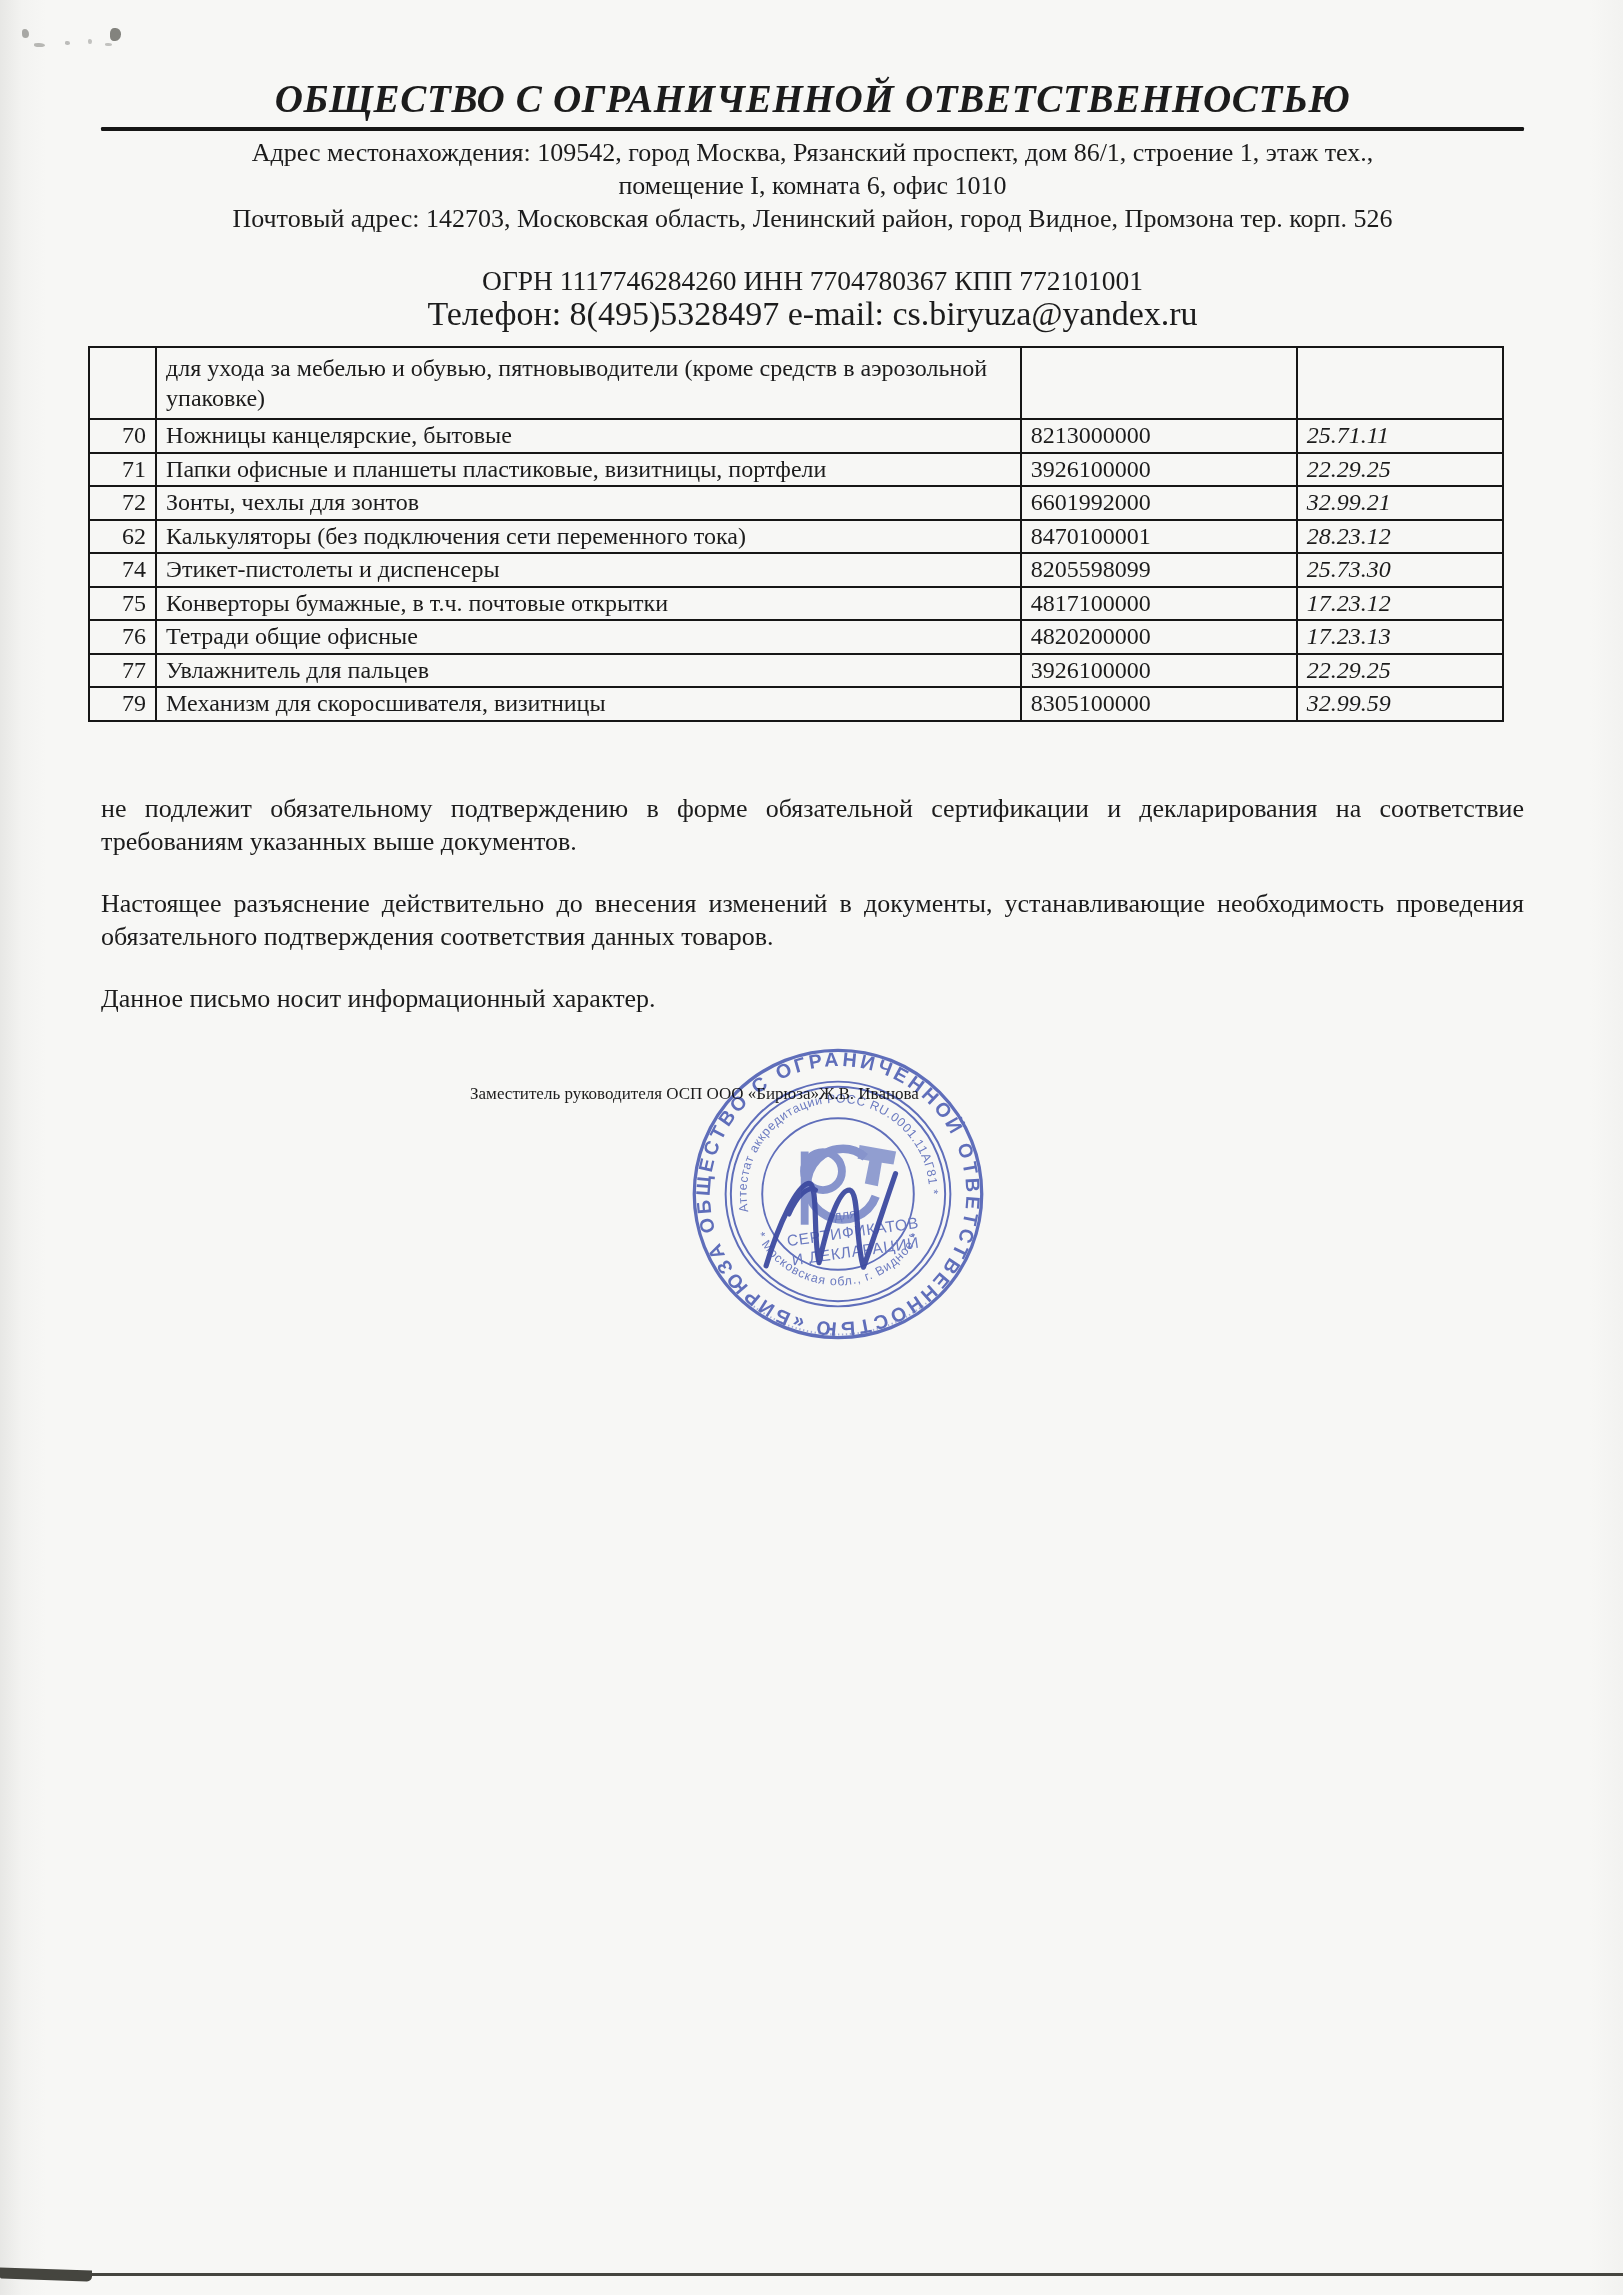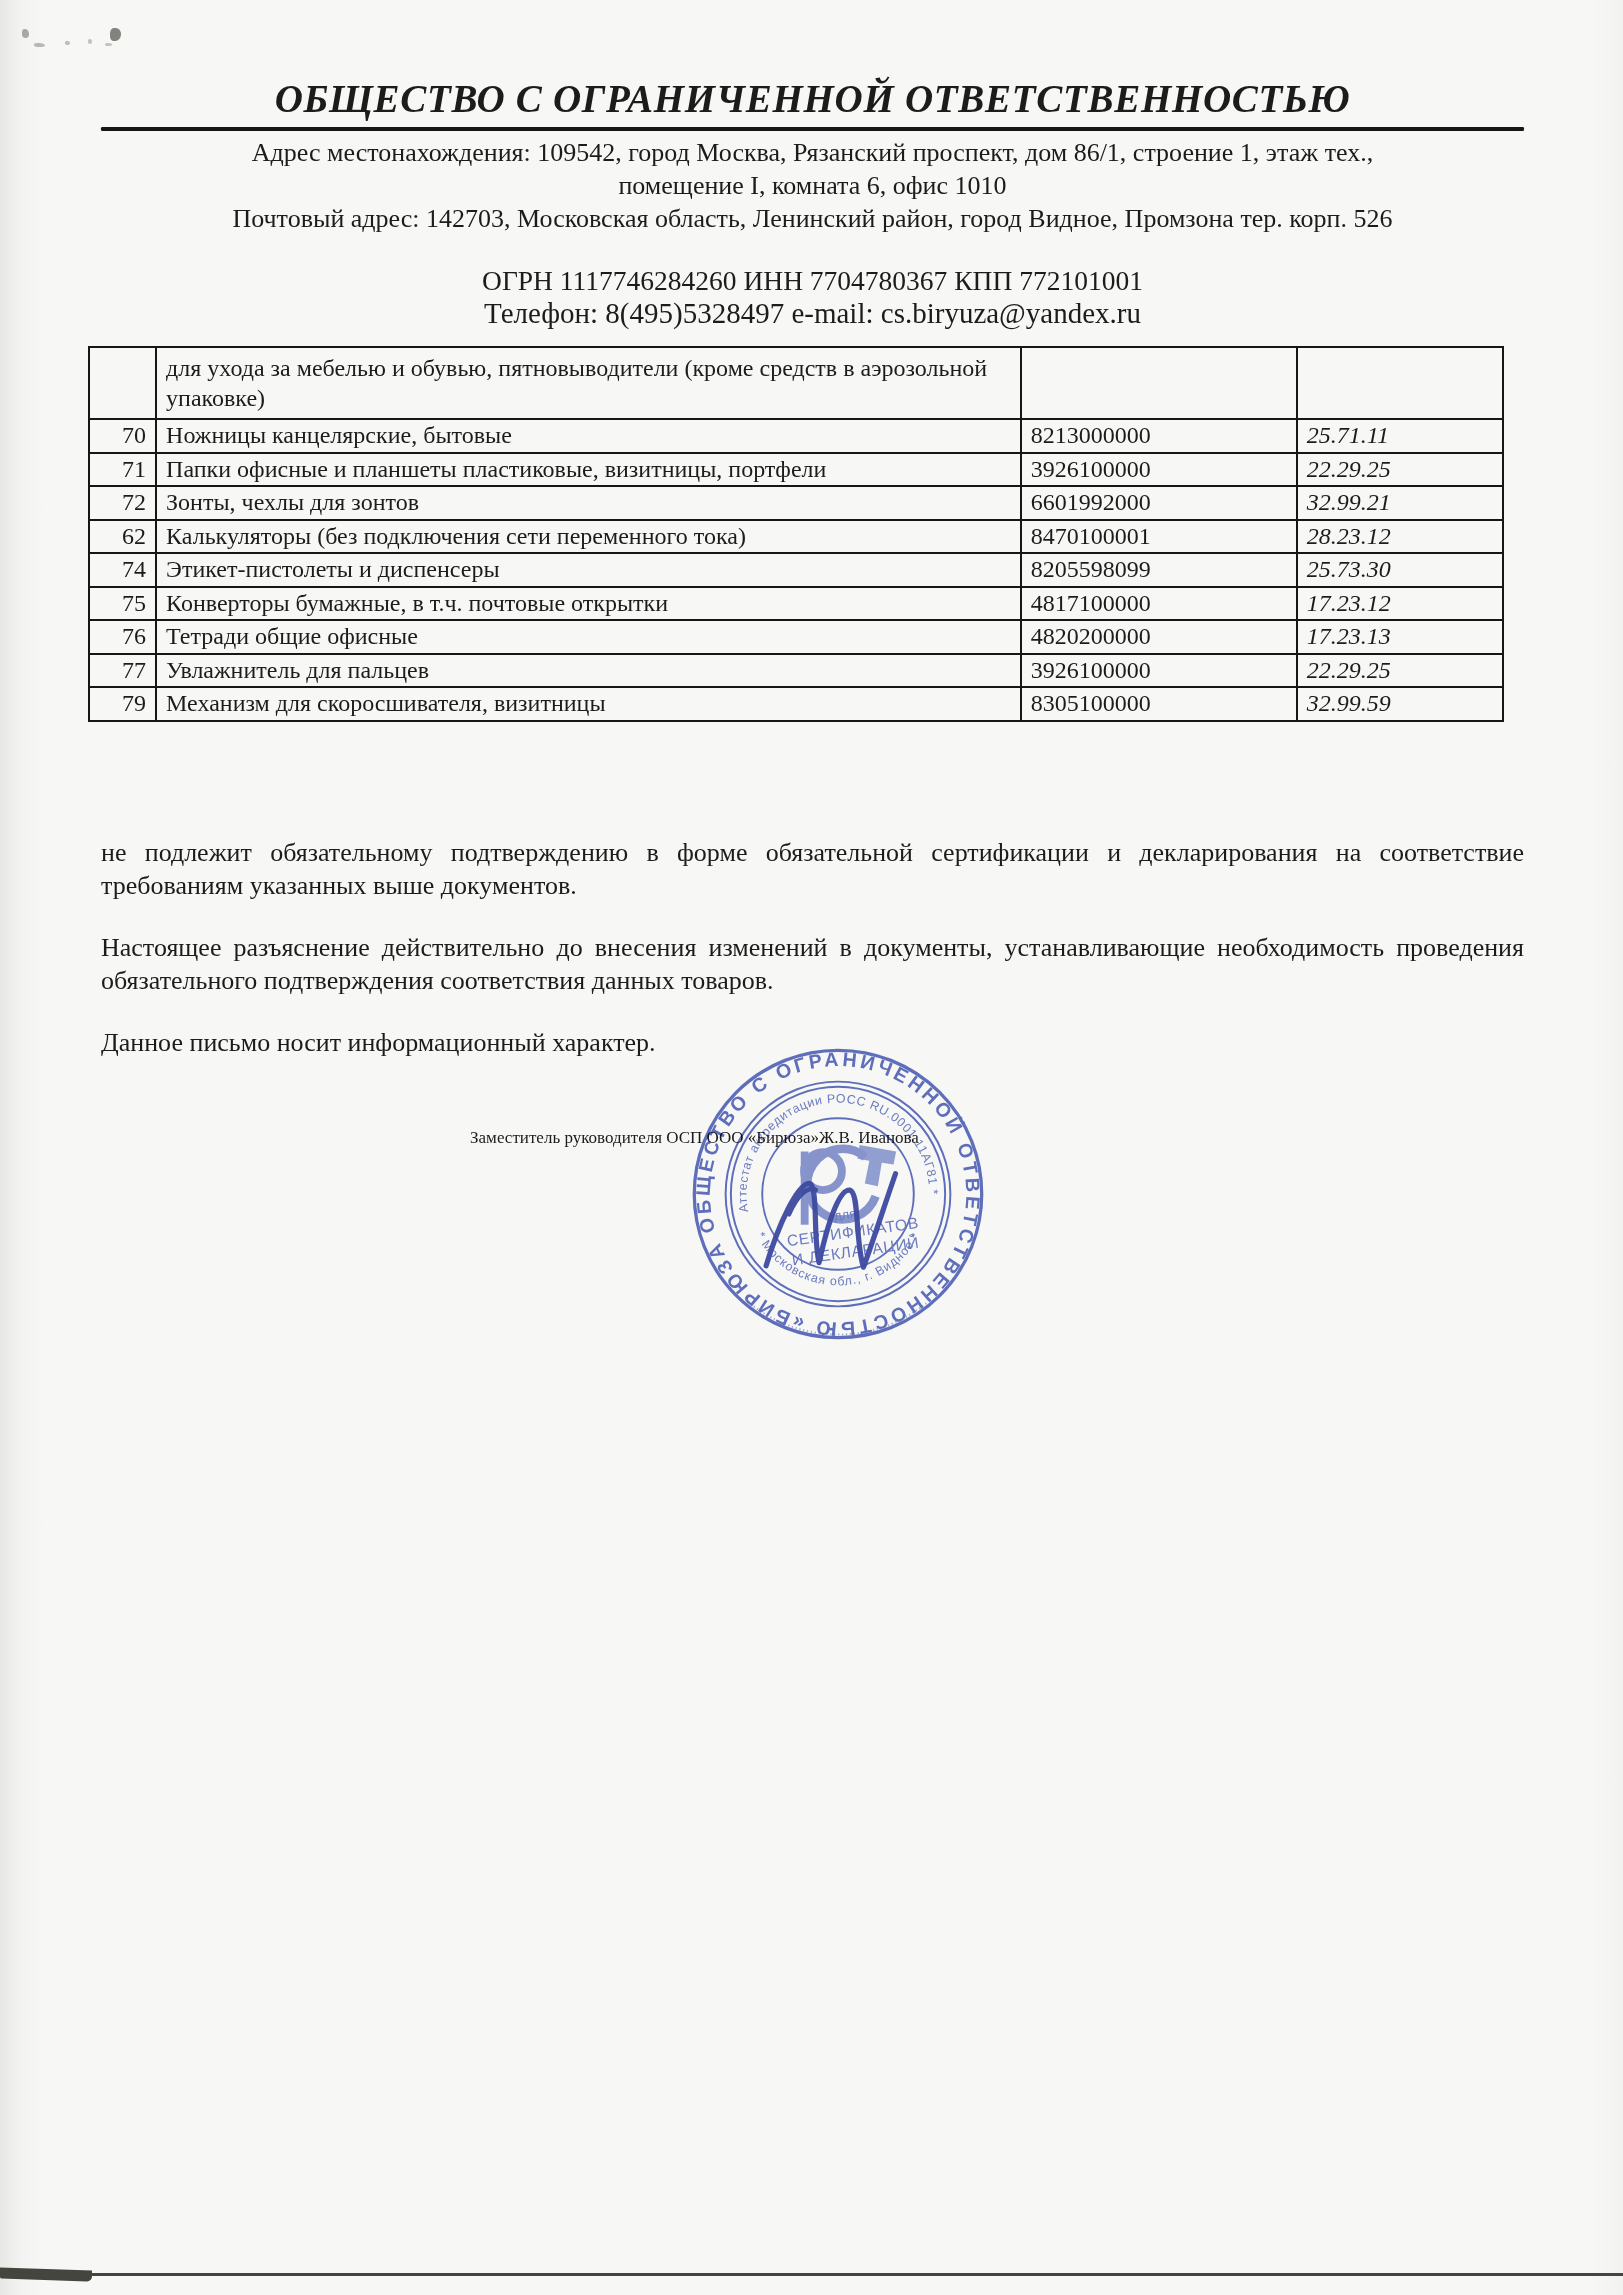--- a/index.html
+++ b/index.html
@@ -9,30 +9,30 @@
     font-family:"Liberation Serif","DejaVu Serif",serif;color:#1c1c1c;
   }
   .page{position:absolute;left:0;top:0;width:1404px;height:2295px;}
   .content{position:absolute;left:101px;top:0;width:1423px;}
   .title1{margin-top:77px;text-align:center;font-size:39px;line-height:43px;font-weight:bold;font-style:italic;letter-spacing:0.7px;}
   .title2{margin-top:1.3px;text-align:center;font-size:39px;line-height:43px;font-weight:bold;font-style:italic;}
   .rule{margin-top:6.5px;height:4.6px;background:#161616;border-radius:1.3px;}
   .addr{margin-top:5.2px;text-align:center;font-size:26px;line-height:33px;}
   .addr2{text-align:center;font-size:26px;line-height:33px;}
   .reg{margin-top:29px;text-align:center;font-size:27.5px;line-height:33px;}
-  .tel{text-align:center;font-size:29px;line-height:33px;}
+  .tel{text-align:center;font-size:34px;line-height:33px;}
   table.goods{margin-top:15.7px;margin-left:-13px;border-collapse:collapse;table-layout:fixed;width:1416px;font-size:24px;}
   table.goods td{border:2px solid #161616;padding:2px 9px;line-height:27.5px;vertical-align:middle;overflow:hidden;}
   td.c-num{width:3.6%;text-align:right;padding:2px 2.6px;}
   td.c-desc{width:63.2%;}
   td.c-code{width:19.2%;}
   td.c-okpd{width:14.0%;font-style:italic;}
   tr.cont td{line-height:30px;padding-top:5.2px;padding-bottom:5.2px;}
   .para{font-size:26px;line-height:33px;text-align:justify;}
-  .p1{margin-top:114px;}
+  .p1{margin-top:70px;}
   .p2{margin-top:29px;}
   .p3{margin-top:29px;text-align:left;}
   .sign-row{margin-top:62px;display:flex;justify-content:center;font-size:17px;line-height:33px;}
   .sign-name{padding-right:236px;white-space:nowrap;}
   .stamp{position:absolute;left:691px;top:1047px;width:294px;height:294px;mix-blend-mode:multiply;opacity:.92;}
   .stamp text{font-family:"Liberation Sans","DejaVu Sans",sans-serif;}
   .speck{position:absolute;background:#8d8d89;border-radius:40% 60% 50% 50%;}
   .sp1{left:21.6px;top:29px;width:7.9px;height:9.2px;opacity:.75;}
   .sp2{left:34px;top:43px;width:10.5px;height:3.9px;opacity:.6;}
   .sp3{left:65px;top:41px;width:4.6px;height:3.9px;opacity:.55;}

